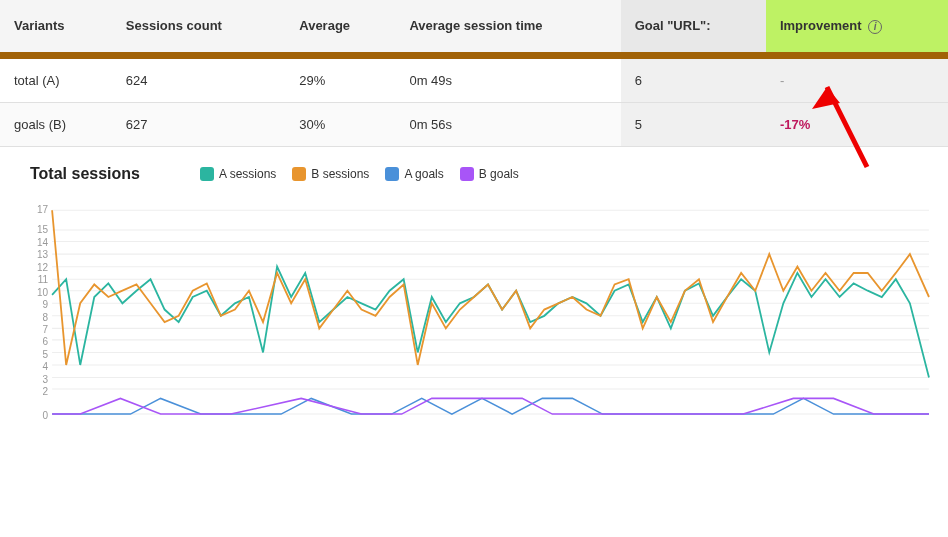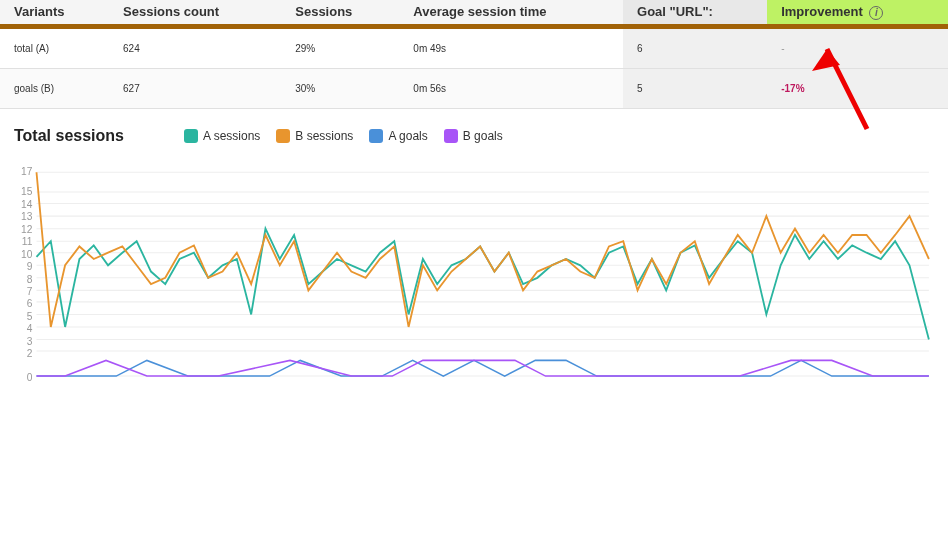--- a/index.html
+++ b/index.html
@@ -2,25 +2,25 @@
 <html><head>
   <meta charset="utf-8">
   <style>
     * { box-sizing: border-box; margin: 0; padding: 0; }
     body { font-family: Arial, sans-serif; font-size: 13px; background: #fff; color: #333; width: 948px; min-height: 537px; overflow: hidden; }
 
     
     .table-section { width: 100%; }
     table { width: 100%; border-collapse: collapse; }
     thead tr { background: #f5f5f5; }
-    thead th { padding: 4px 14px; text-align: left; font-weight: 600; font-size: 13px; color: #333; border-bottom: 5px solid #a16207; vertical-align: middle; }
+    thead th { padding: 18px 14px; text-align: left; font-weight: 600; font-size: 13px; color: #333; border-bottom: 7px solid #a16207; vertical-align: middle; }
     thead th.goal-col { background: #e8e8e8; }
     thead th.improvement-col { background: #bef264; }
     tbody tr { border-bottom: 1px solid #e0e0e0; }
-    tbody td { padding: 14px 14px; font-size: 10px; color: #333; vertical-align: middle; }
+    tbody td { padding: 14px 14px; font-size: 13px; color: #333; vertical-align: middle; }
     tbody tr:nth-child(even) { background: #fafafa; }
     .goal-col-data { background: #f0f0f0; }
     .improvement-col-data { background: #f0f0f0; }
     .improvement-negative { color: #be185d; font-weight: 600; }
     .improvement-dash { color: #999; }
 
     
     .info-icon {
       display: inline-block;
       width: 14px; height: 14px;
@@ -31,40 +31,40 @@
       font-size: 10px;
       color: #666;
       font-style: italic;
       font-weight: bold;
       cursor: pointer;
       vertical-align: middle;
       margin-left: 3px;
     }
 
     
-    .chart-section { padding: 18px 14px 10px 14px; position: relative; }
+    .chart-section { padding: 18px 14px 10px 30px; position: relative; }
     .chart-title { font-size: 16px; font-weight: 700; color: #222; margin-bottom: 10px; display: inline-block; }
     .chart-legend { display: inline-flex; gap: 16px; align-items: center; margin-left: 60px; margin-bottom: 10px; vertical-align: middle; }
     .legend-item { display: flex; align-items: center; gap: 5px; font-size: 12px; color: #333; }
     .legend-checkbox { width: 14px; height: 14px; border-radius: 3px; display: inline-block; }
     .legend-label { font-size: 12px; }
 
     .chart-container { position: relative; width: 100%; height: 230px; }
     svg.chart-svg { width: 100%; height: 100%; }
   </style>
 </head>
 <body>
 
 <div class="table-section">
   <table>
     <thead>
       <tr>
         <th>Variants</th>
         <th>Sessions count</th>
-        <th>Sessions</th>
+        <th>Average</th>
         <th>Average session time</th>
         <th class="goal-col">Goal "URL":</th>
         <th class="improvement-col">
           <span>Improvement</span>
           <span class="info-icon">i</span>
         </th>
       </tr>
     </thead>
     <tbody>
       <tr>

